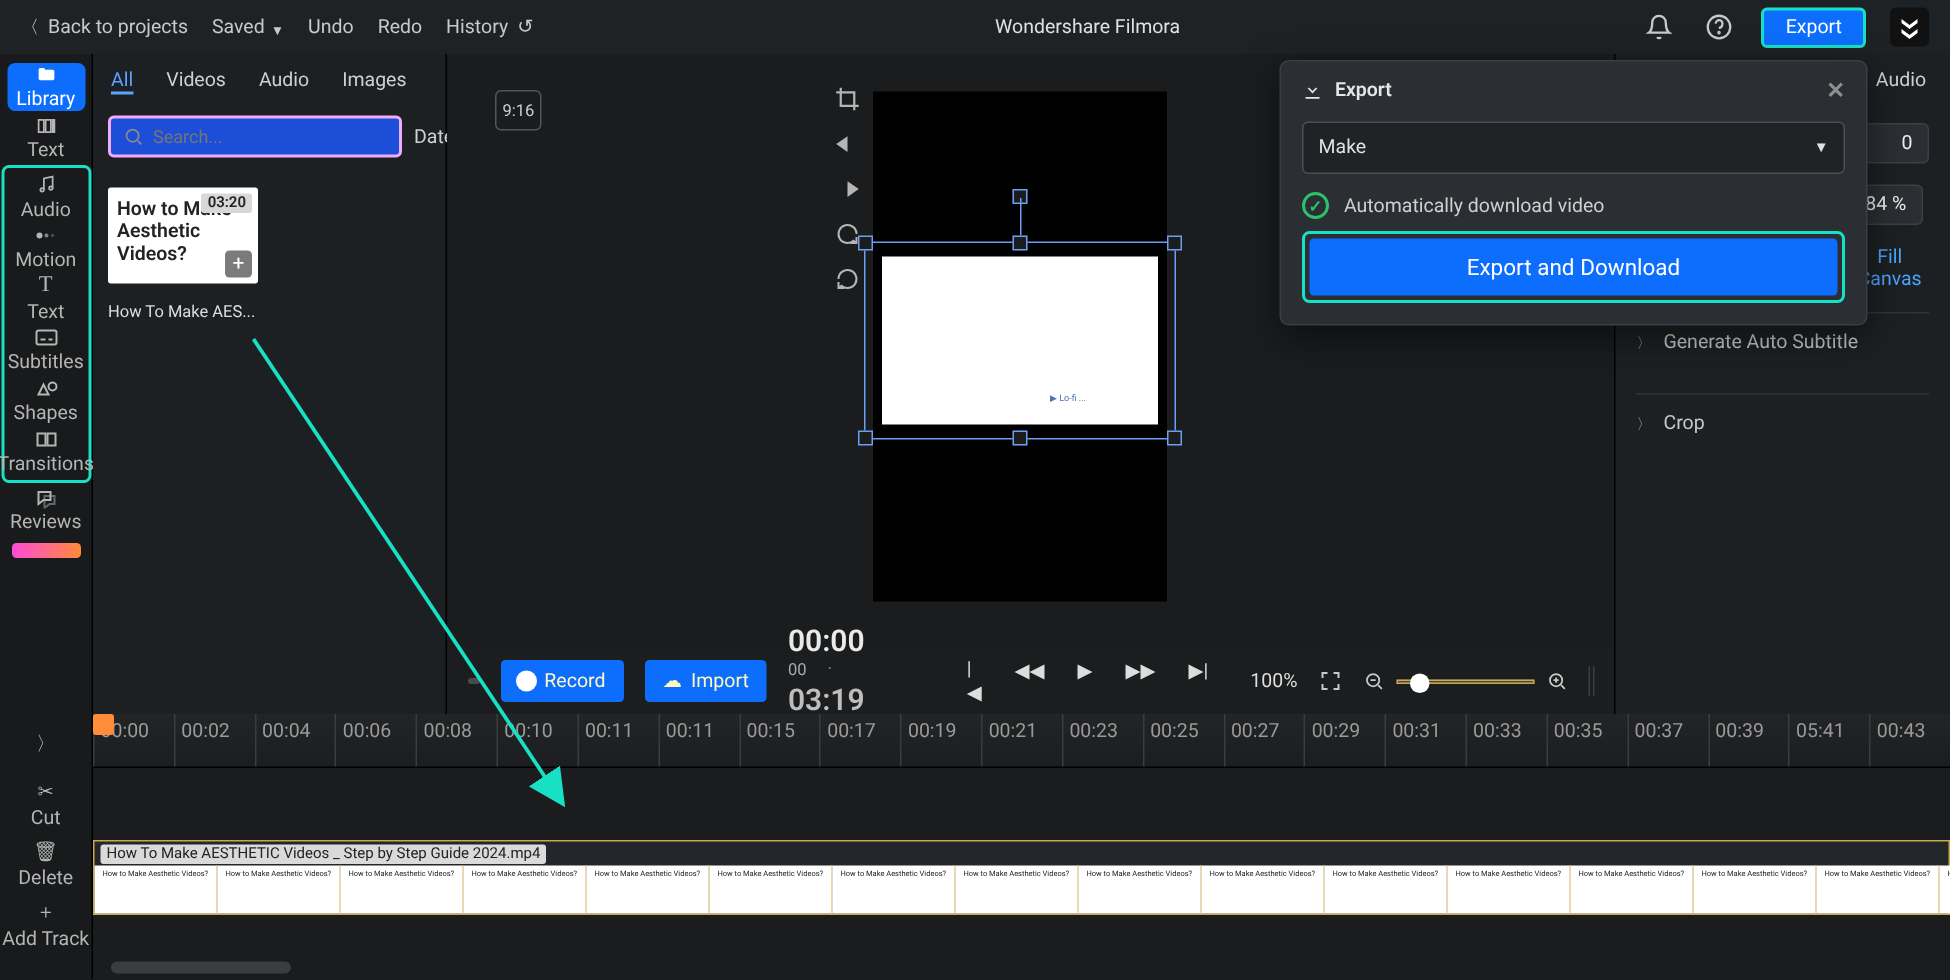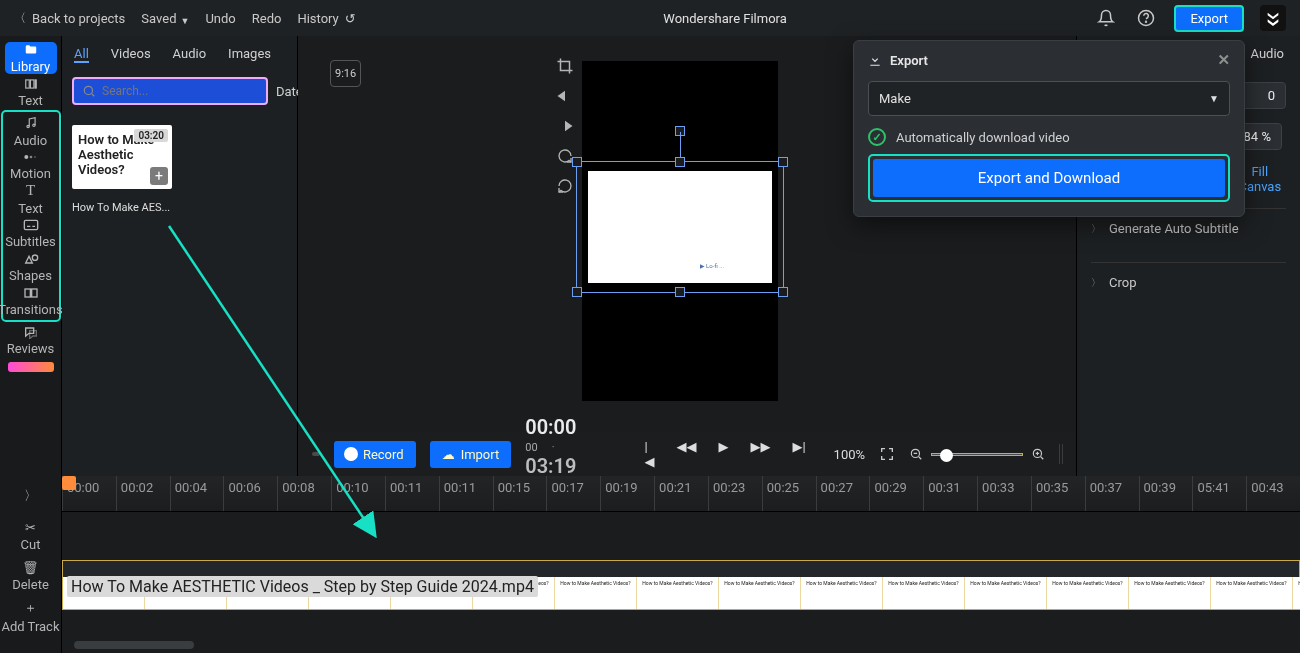--- a/index.html
+++ b/index.html
@@ -100,21 +100,21 @@
   
   .tlwrap{height:177px;background:#1a1c1e;display:flex}
   .tlside{width:62px;background:#181a1b;display:flex;flex-direction:column;align-items:center;border-right:1px solid #000}
   .tlside .mini{height:40px;width:100%;display:flex;flex-direction:column;align-items:center;justify-content:center;gap:2px;color:#b5b5b5;font-size:10px;cursor:pointer}
   .tlbody{flex:1;position:relative;overflow:hidden}
   .ruler{height:36px;background:linear-gradient(#222426,#1b1d1f);display:flex;font-size:9px;color:#9a9a9a;position:relative;border-bottom:1px solid #000}
   .ruler .tick{width:54px;border-left:1px solid #3a3d40;padding:4px 0 0 4px}
   .ruler .redhead{position:absolute;left:0;top:0;width:14px;height:14px;background:#ff8c3a;border-radius:2px}
   .gap{height:48px;background:#1a1c1e}
   .track{height:50px;background:#23262a;position:relative;border:1px solid #caa94a}
-  .clipname{position:absolute;top:15px;left:4px;background:#dadada;color:#222;font-size:16px;padding:1px 4px;border-radius:2px;z-index:2}
+  .clipname{position:absolute;top:2px;left:4px;background:#dadada;color:#222;font-size:10px;padding:1px 4px;border-radius:2px;z-index:2}
   .frames{position:absolute;top:16px;left:0;right:0;bottom:0;display:flex}
   .frame{flex:0 0 82px;height:100%;background:#fff;border-right:1px solid #ecd9a0;font-size:5px;color:#222;display:flex;align-items:flex-start;justify-content:center;padding-top:3px}
   .scroll{position:absolute;left:12px;bottom:4px;width:120px;height:8px;background:#3a3d40;border-radius:4px}
 
   
   .arrow-svg{position:absolute;left:64px;top:36px;width:440px;height:540px;pointer-events:none;z-index:40}
 
   svg{display:block}
 </style>
 </head>

